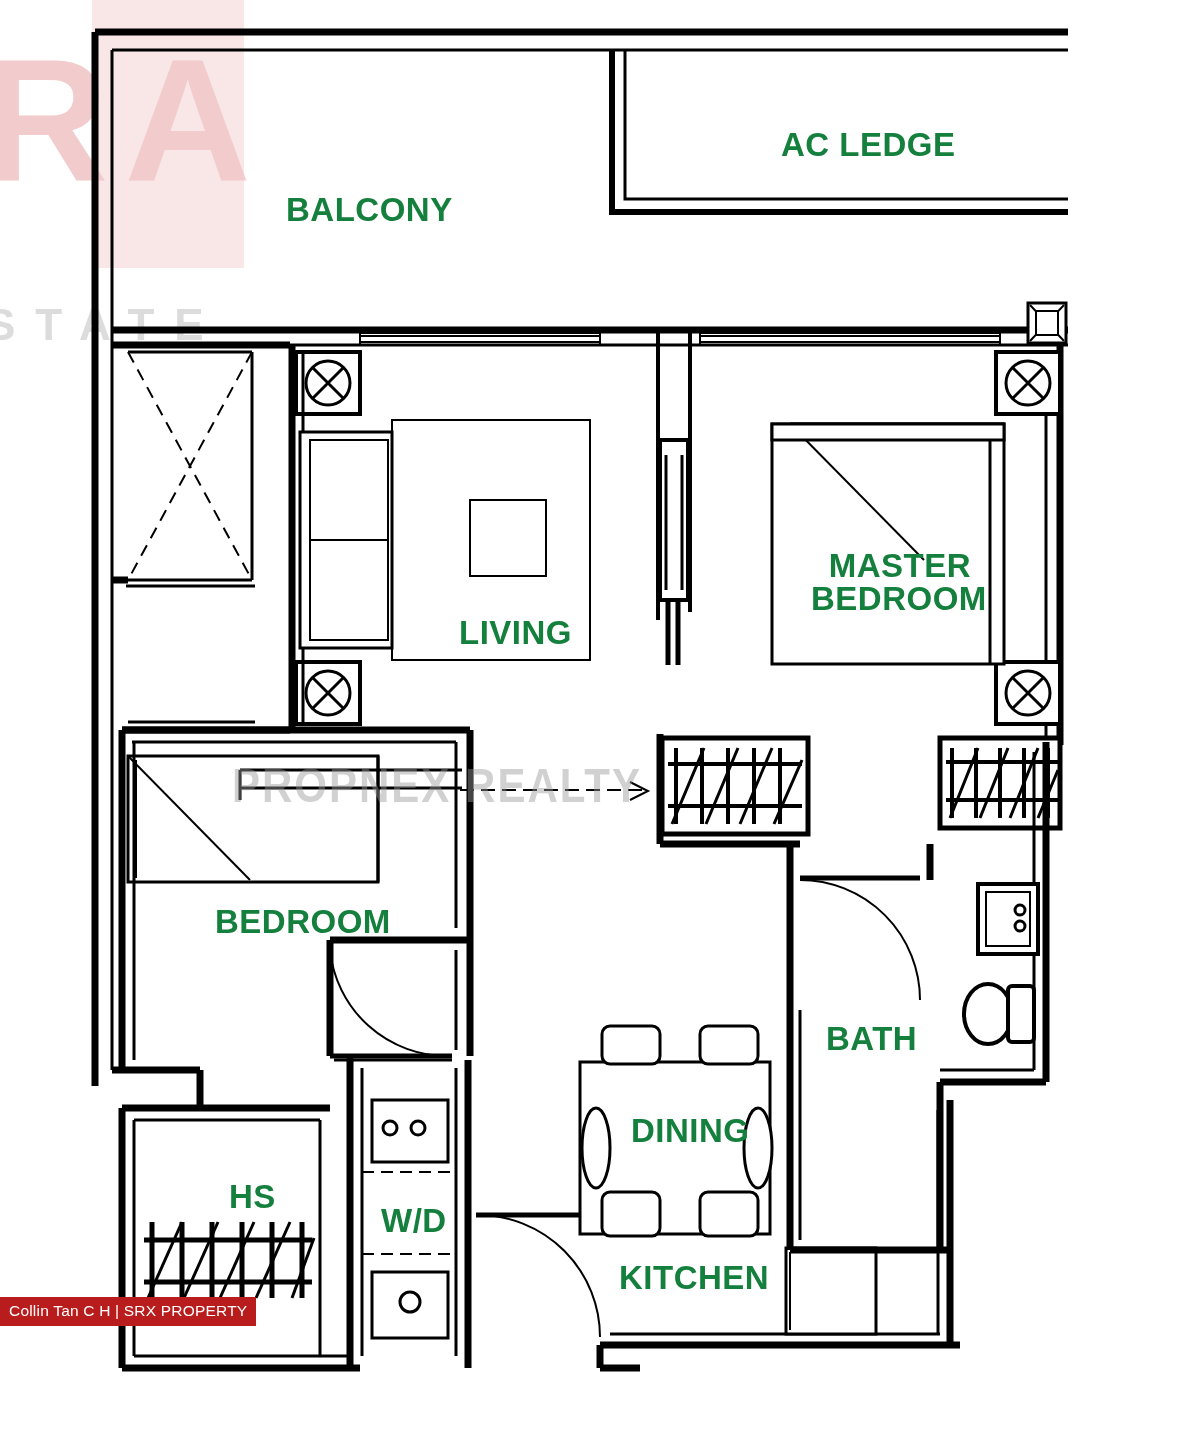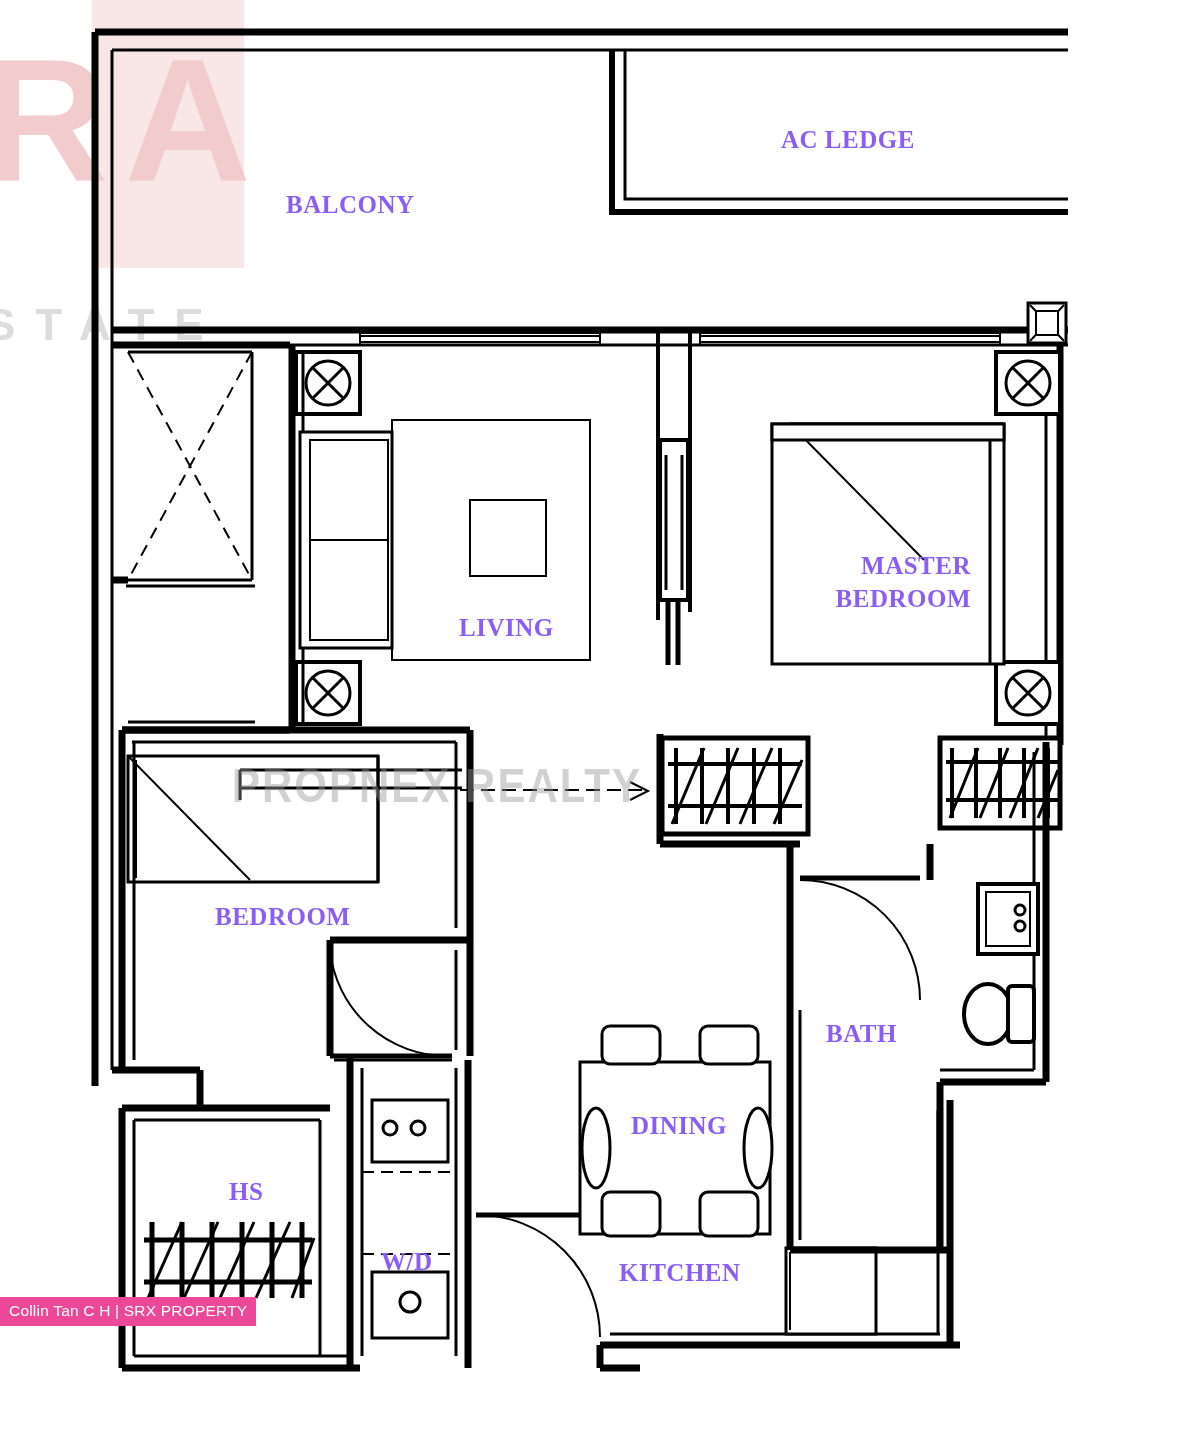--- a/index.html
+++ b/index.html
@@ -62,33 +62,33 @@
     color: #9a9a9a;
     opacity: .45;
     letter-spacing: 2px;
     transform: scaleY(1.15);
     user-select: none;
   }
   #credit {
     position: absolute;
     left: 0;
     top: 1297px;
-    background: #ec4899;
+    background: #b91c1c;
     color: #ffffff;
     font-size: 15.5px;
     padding: 5px 9px 6px 9px;
     letter-spacing: .2px;
     white-space: nowrap;
   }
   .room-label {
     position: absolute;
-    font-family: Liberation Serif, serif;
-    color: #8b5cf6;
+    font-family: Liberation Sans, sans-serif;
+    color: #15803d;
     font-weight: bold;
-    font-size: 25px;
+    font-size: 33px;
     letter-spacing: .5px;
     text-align: center;
     white-space: nowrap;
     user-select: none;
   }
   .room-label.two-line { line-height: 33px; text-align: right; }
 </style>
 </head>
 <body>
 
@@ -385,19 +385,19 @@
   </div>
 
   <div class="room-label" style="left:215px; top:903px;">BEDROOM</div>
 
   <div class="room-label" style="left:826px; top:1020px;">BATH</div>
 
   <div class="room-label" style="left:631px; top:1112px;">DINING</div>
 
   <div class="room-label" style="left:229px; top:1178px;">HS</div>
 
-  <div class="room-label" style="left:381px; top:1248px;">W/D</div>
+  <div class="room-label" style="left:381px; top:1202px;">W/D</div>
 
   <div class="room-label" style="left:619px; top:1259px;">KITCHEN</div>
 
   <div id="credit">Collin Tan C H | SRX PROPERTY</div>
 
 </div>
 
 </body></html>

